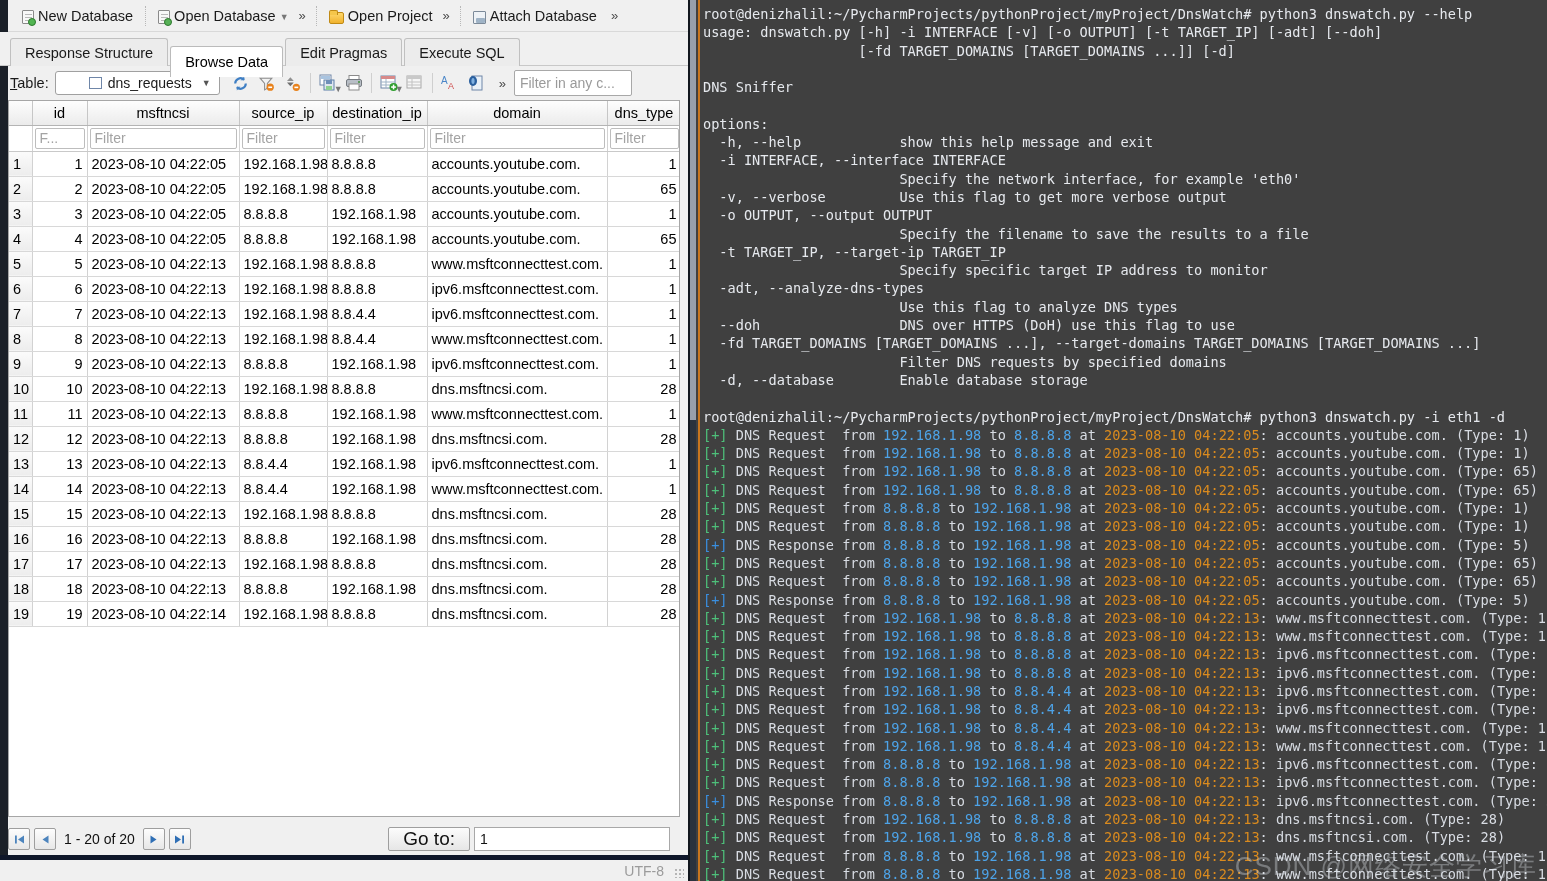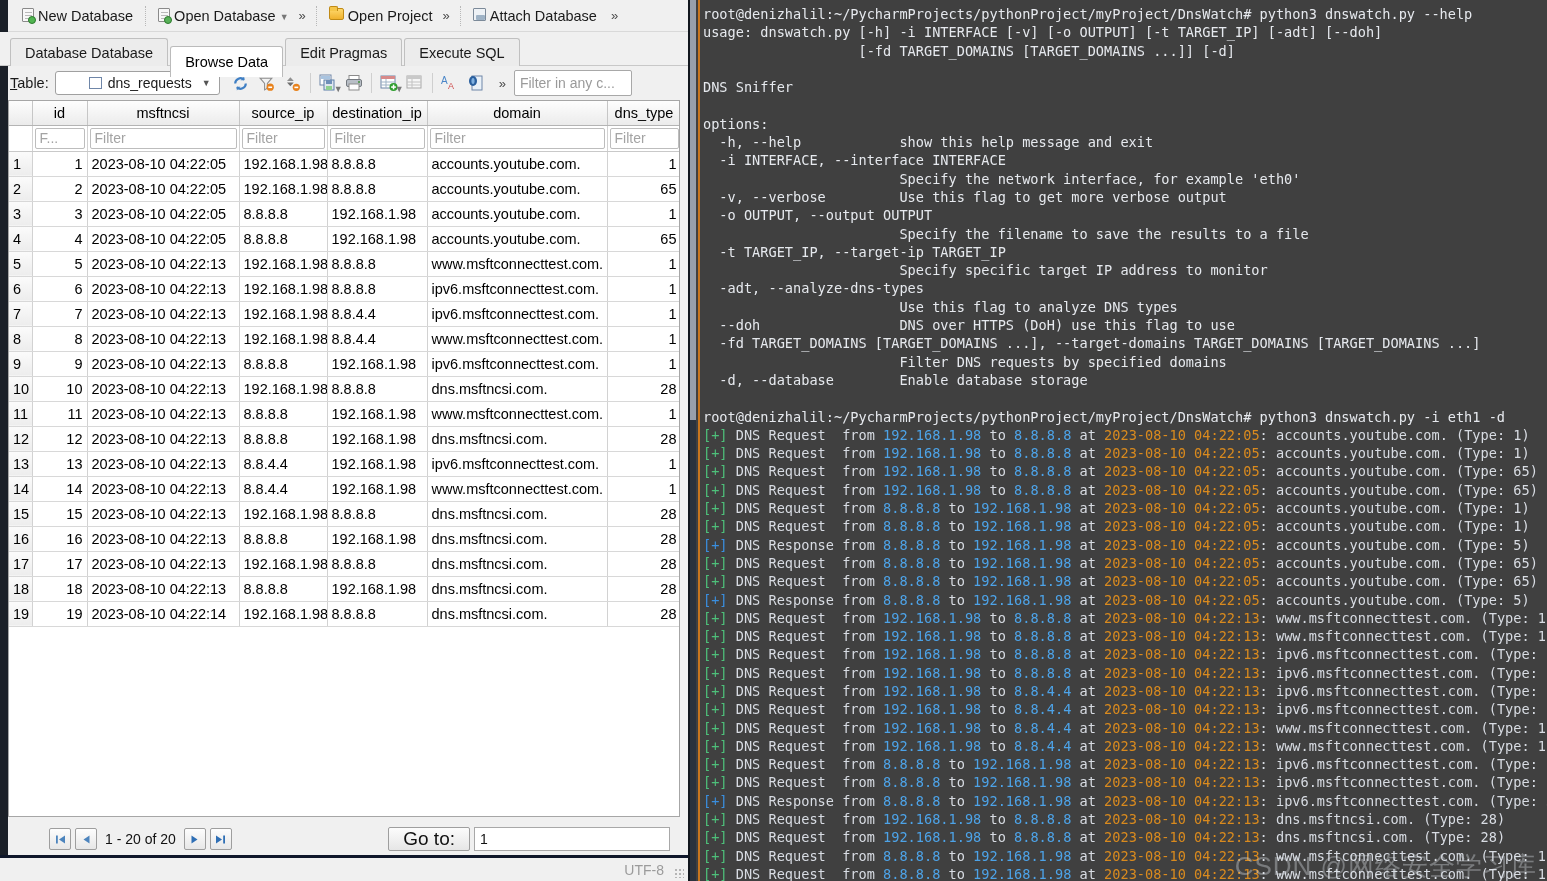--- a/index.html
+++ b/index.html
@@ -24,21 +24,21 @@
 
   
   .toolbar {
     height: 32px; background: #f0f0f0;
     display: flex; align-items: center;
     padding-left: 14px;
     border-bottom: 1px solid #d9d9d9;
     font-size: 14.5px; color: #1a1a1a;
     gap: 0px;
   }
-  .tb-item { display:flex; align-items:flex-start; gap:4px; padding: 2px 6px; white-space:nowrap; }
+  .tb-item { display:flex; align-items:flex-end; gap:4px; padding: 2px 6px; white-space:nowrap; }
   .tb-sep { width:1px; height:20px; border-left: 1px dotted #b8b8b8; margin: 0 6px; }
   .tb-chev { color:#4a4a4a; font-size:13px; padding: 0 4px; }
   .tb-caret { color:#777; font-size:9px; align-self:flex-end; margin-bottom:2px; }
 
   .ico { display:inline-block; position:relative; }
   .ico-doc {
     width:12px; height:14px; background:#f8f8f8;
     border:1px solid #8a8a8a; border-radius:1px;
   }
   .ico-doc::before{
@@ -148,21 +148,21 @@
     text-align:left; padding-left:5px; color:#111;
   }
   td.num{ text-align:right; padding-right:6px; }
   td.lft{ text-align:left; padding-left:5px; }
 
   .gridblank{ flex:1; background:#fff; border-top:0; }
 
   
   .navbar{
     height:32px; margin: 6px 8px 0 8px; display:flex; align-items:center; gap:4px;
-    font-size:14px; color:#111;padding-left:41px;
+    font-size:14px; color:#111;
   }
   .navbtn{
     width:22px;height:22px;border:1px solid #9e9e9e;border-radius:2px;
     background:linear-gradient(#fdfdfd,#e7e7e7);
     display:flex;align-items:center;justify-content:center;
     color:#2f6fb5; font-size:10px;
   }
   .navbtn.dim{ color:#7c9dc4; }
   .navinfo{ padding:0 4px; font-size:14px; }
   .gotobtn{
@@ -170,21 +170,21 @@
     background:linear-gradient(#fcfcfc,#e6e6e6); display:flex;align-items:center;
     font-size:19px;
   }
   .gotoinput{
     height:24px; width:196px; background:#fff; border:1px solid #a8a8a8;
     display:flex;align-items:center; padding:0 5px; font-size:14px;
   }
   .statusbar{
     height:26px; display:flex; align-items:center; justify-content:flex-end;
     padding-right:24px; color:#9b9b9b; font-size:14px;
-    border-top:3px solid #0f172a; background:#f0f0f0; position:relative;
+    border-top:5px solid #0f172a; background:#f0f0f0; position:relative;
   }
   .grip{
     position:absolute; right:4px; bottom:3px; width:10px; height:10px;
     background-image: radial-gradient(#b5b5b5 1px, transparent 1px);
     background-size: 4px 4px;
   }
 
   
   #term{
     width: 857px; height:881px; background:#404040;
@@ -247,21 +247,21 @@
       <div class="tb-sep"></div>
       <div class="tb-item">
         <span class="ico ico-attach"></span>
         <span>Attach Database</span>
       </div>
       <div class="tb-chev" style="margin-left:4px;">»</div>
     </div>
 
     <div class="tabstrip">
       <div class="tab">
-          <span>Database Database</span>
+          <span>Response Structure</span>
         </div>
       <div class="tab active">
           <span>Browse Data</span>
         </div>
       <div class="tab">
           <span>Edit Pragmas</span>
         </div>
       <div class="tab">
           <span>Execute SQL</span>
         </div>

